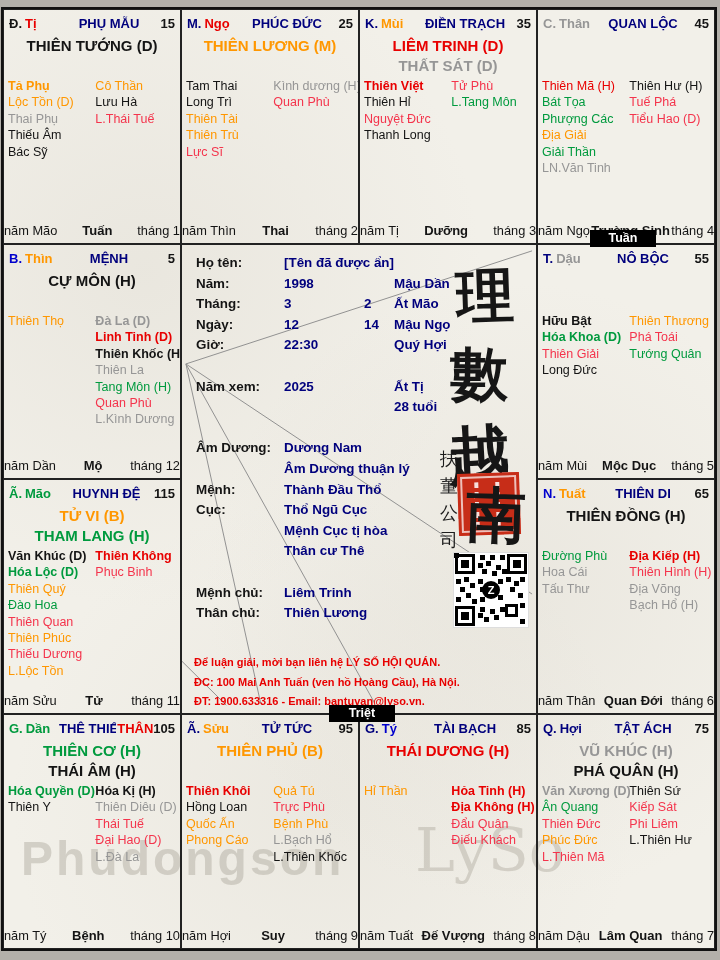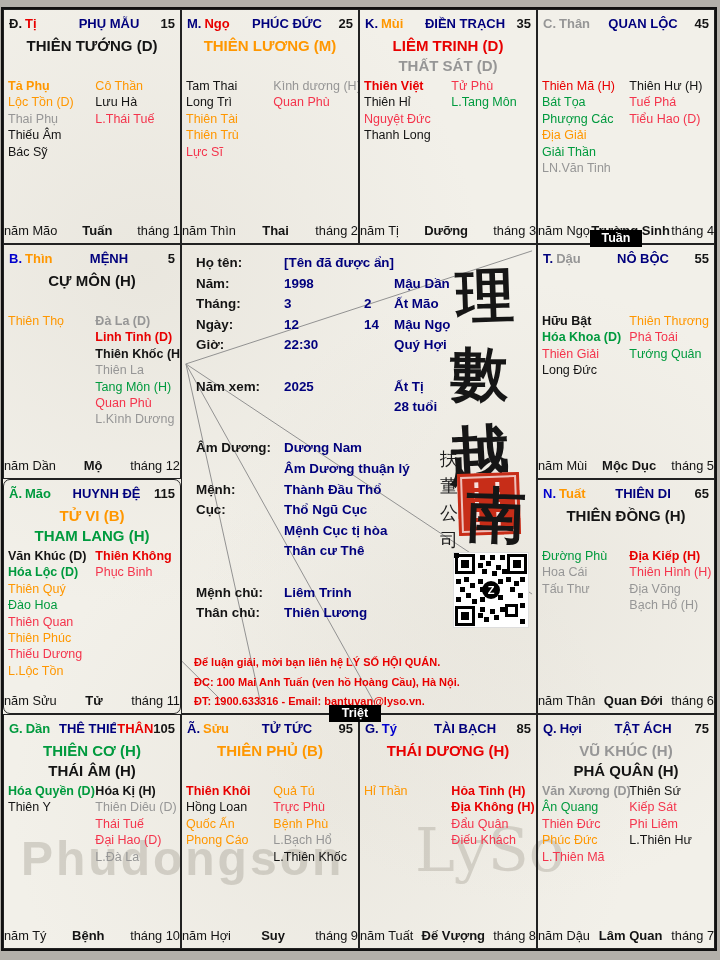--- a/index.html
+++ b/index.html
@@ -68,21 +68,21 @@
       66px 24px #000,26px 34px #000,56px 34px #000,64px 40px #000,26px 44px #000,44px 42px #000,66px 50px #000,
       26px 54px #000,36px 56px #000,46px 54px #000,24px 60px #000,30px 64px #000,40px 62px #000,66px 66px #000}
   .qrz{position:absolute;left:28px;top:28px;width:18px;height:18px;background:#000;border-radius:50%;
        color:#fff;font-size:11px;font-weight:bold;text-align:center;line-height:18px;z-index:3}
   
   #contact{position:absolute;left:12px;top:408px;width:350px;color:#e80000;font-weight:bold;
            font-size:11px;line-height:19.5px;z-index:2;white-space:nowrap}
   
   .lines{position:absolute;left:0;top:0;width:100%;height:100%;z-index:0}
   
-  .badge{position:absolute;background:#000;color:#fff;font-weight:bold;font-size:12.5px;width:52px;
+  .badge{position:absolute;background:#000;color:#fff;font-weight:bold;font-size:12.5px;width:66px;
          height:17px;line-height:17px;text-align:center;z-index:6}
   #tuan{left:587px;top:221px}
   #triet{left:326px;top:696px}
   
   .wm{position:absolute;pointer-events:none}
   #wm1{left:18px;top:822px;font-size:48px;font-weight:bold;letter-spacing:3px;color:rgba(168,163,150,.42)}
   #wm2{left:412px;top:806px;font-size:60px;font-family:"DejaVu Serif","Liberation Serif",serif;
        color:rgba(168,163,150,.40)}
 </style>
 </head>
@@ -402,21 +402,21 @@
             <div class="star c-lightred">Phá Toái</div>
             <div class="star c-green">Tướng Quân</div>
           </div>
         </div>
         <div class="foot">
           <span>năm Mùi</span>
           <span class="stage">Mộc Dục</span>
           <span>tháng 5</span>
         </div>
       </div>
-      <div class="cell" style="grid-area: 3 / 1; border-radius: 7px;">
+      <div class="cell" style="grid-area: 3 / 1;">
         <div class="hdr">
           <span class="sb"><span class="stem c-green">Ã.</span><span class="branch c-green">Mão</span></span>
           <span class="hname">HUYNH ĐỆ</span>
           <span class="hnum">115</span>
         </div>
         <div class="mains">
           <div class="c-orange">TỬ VI (B)</div>
           <div class="c-green">THAM LANG (H)</div>
         </div>
         <div class="cols">

